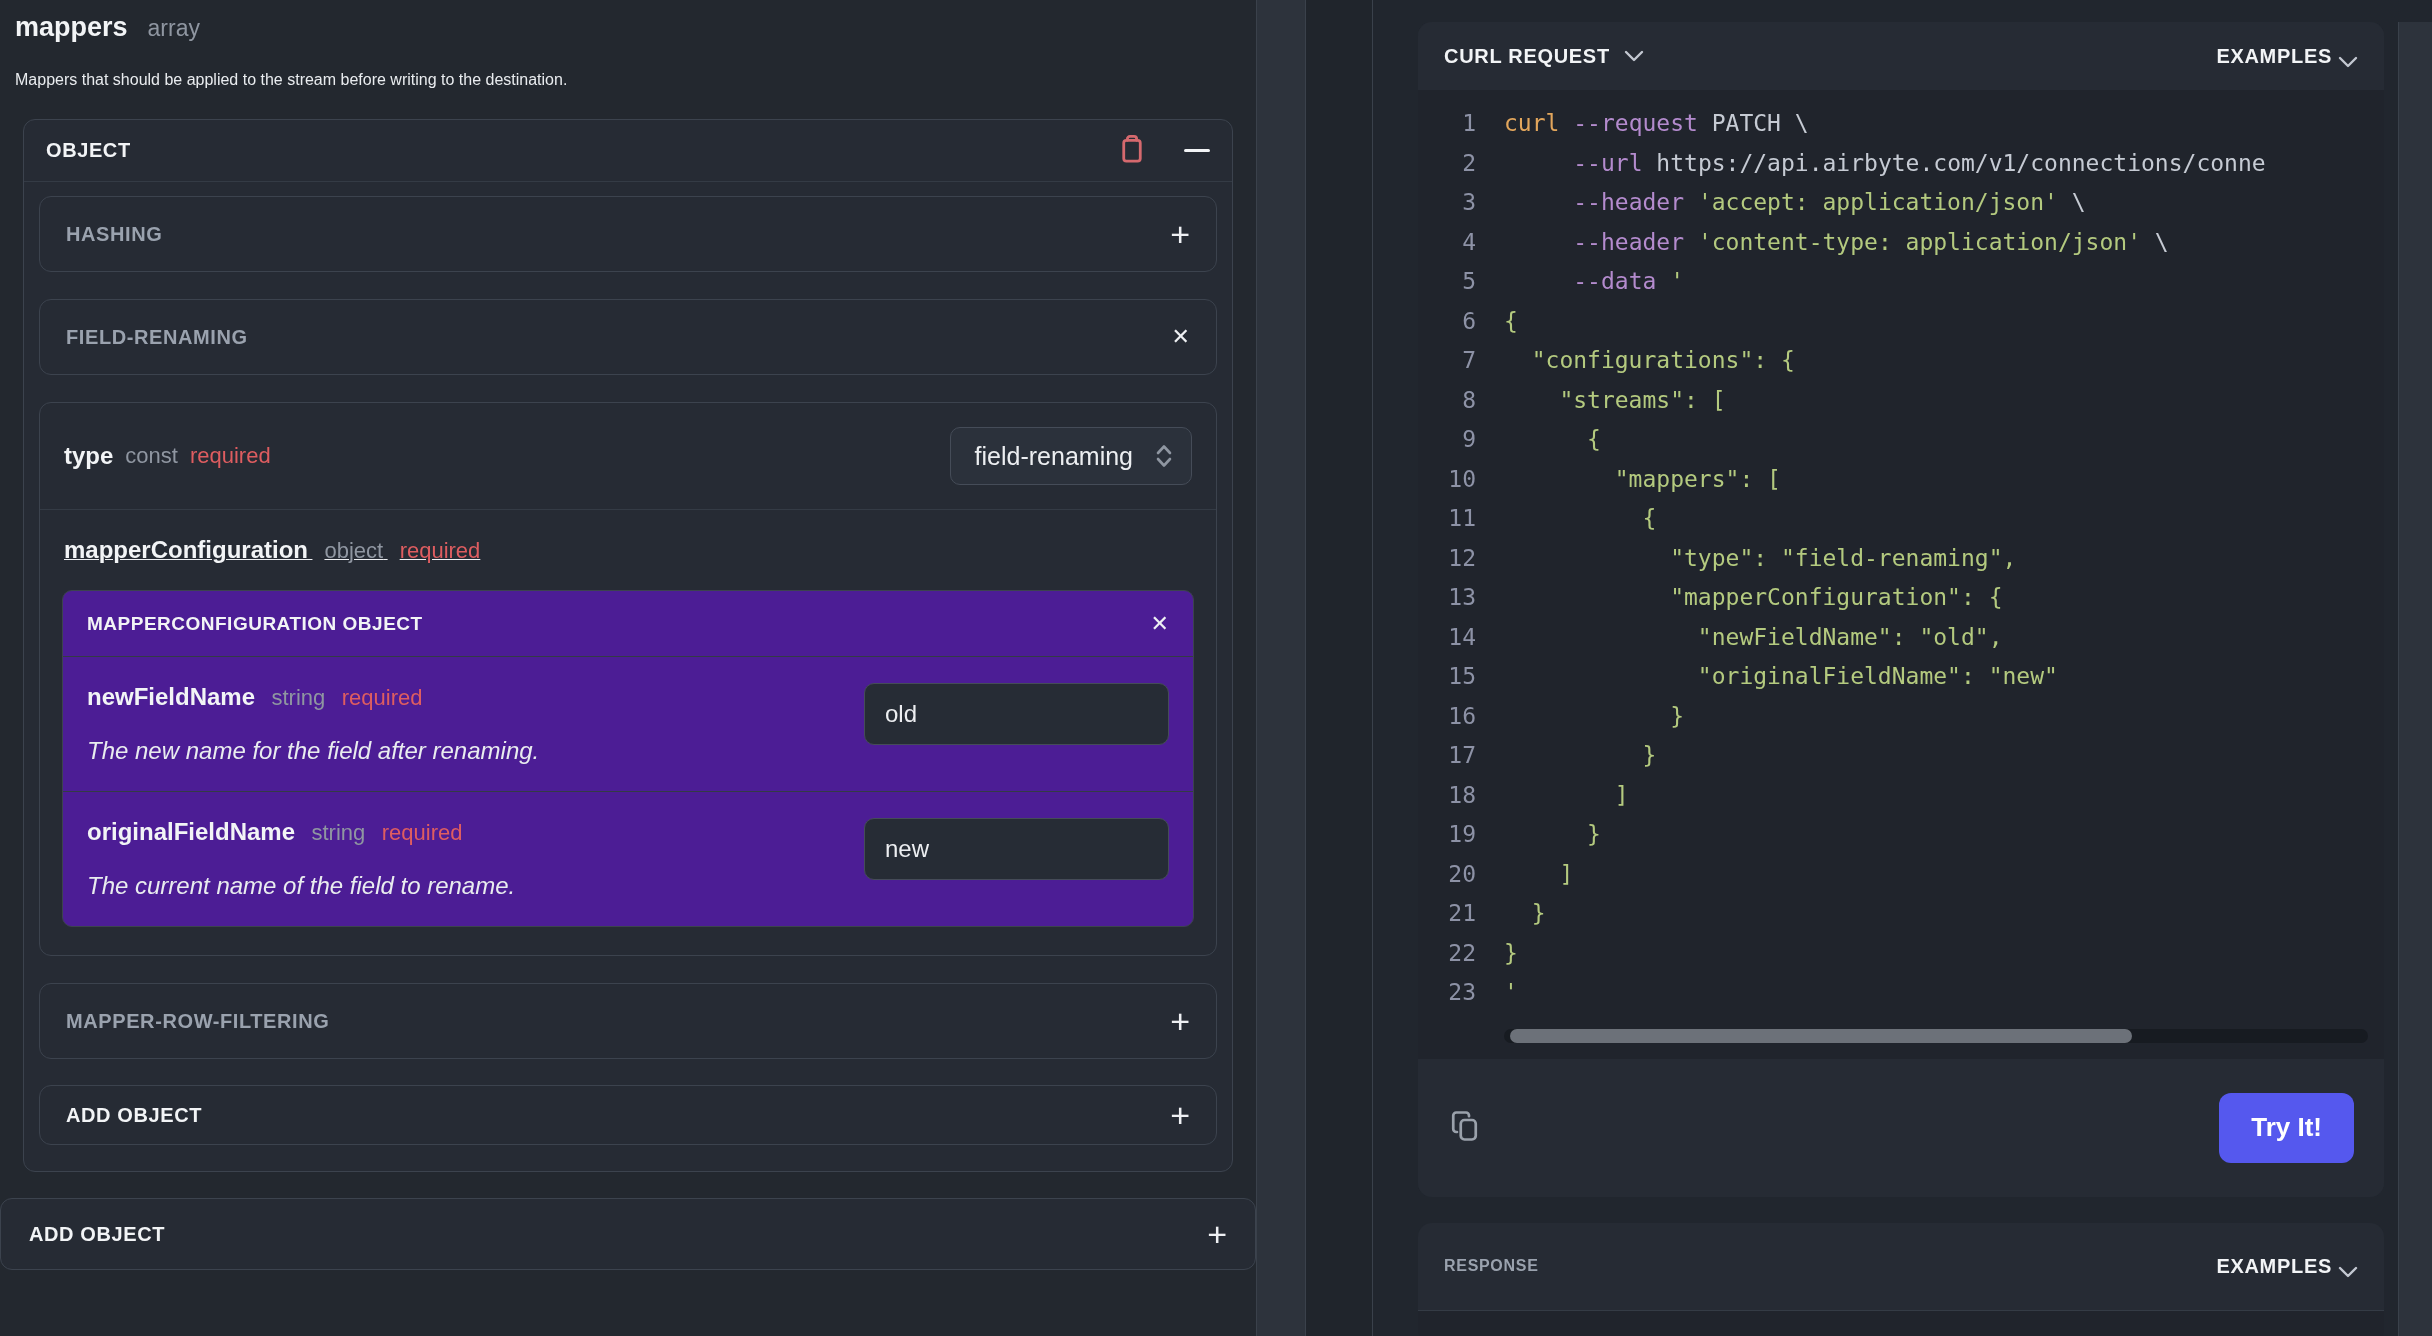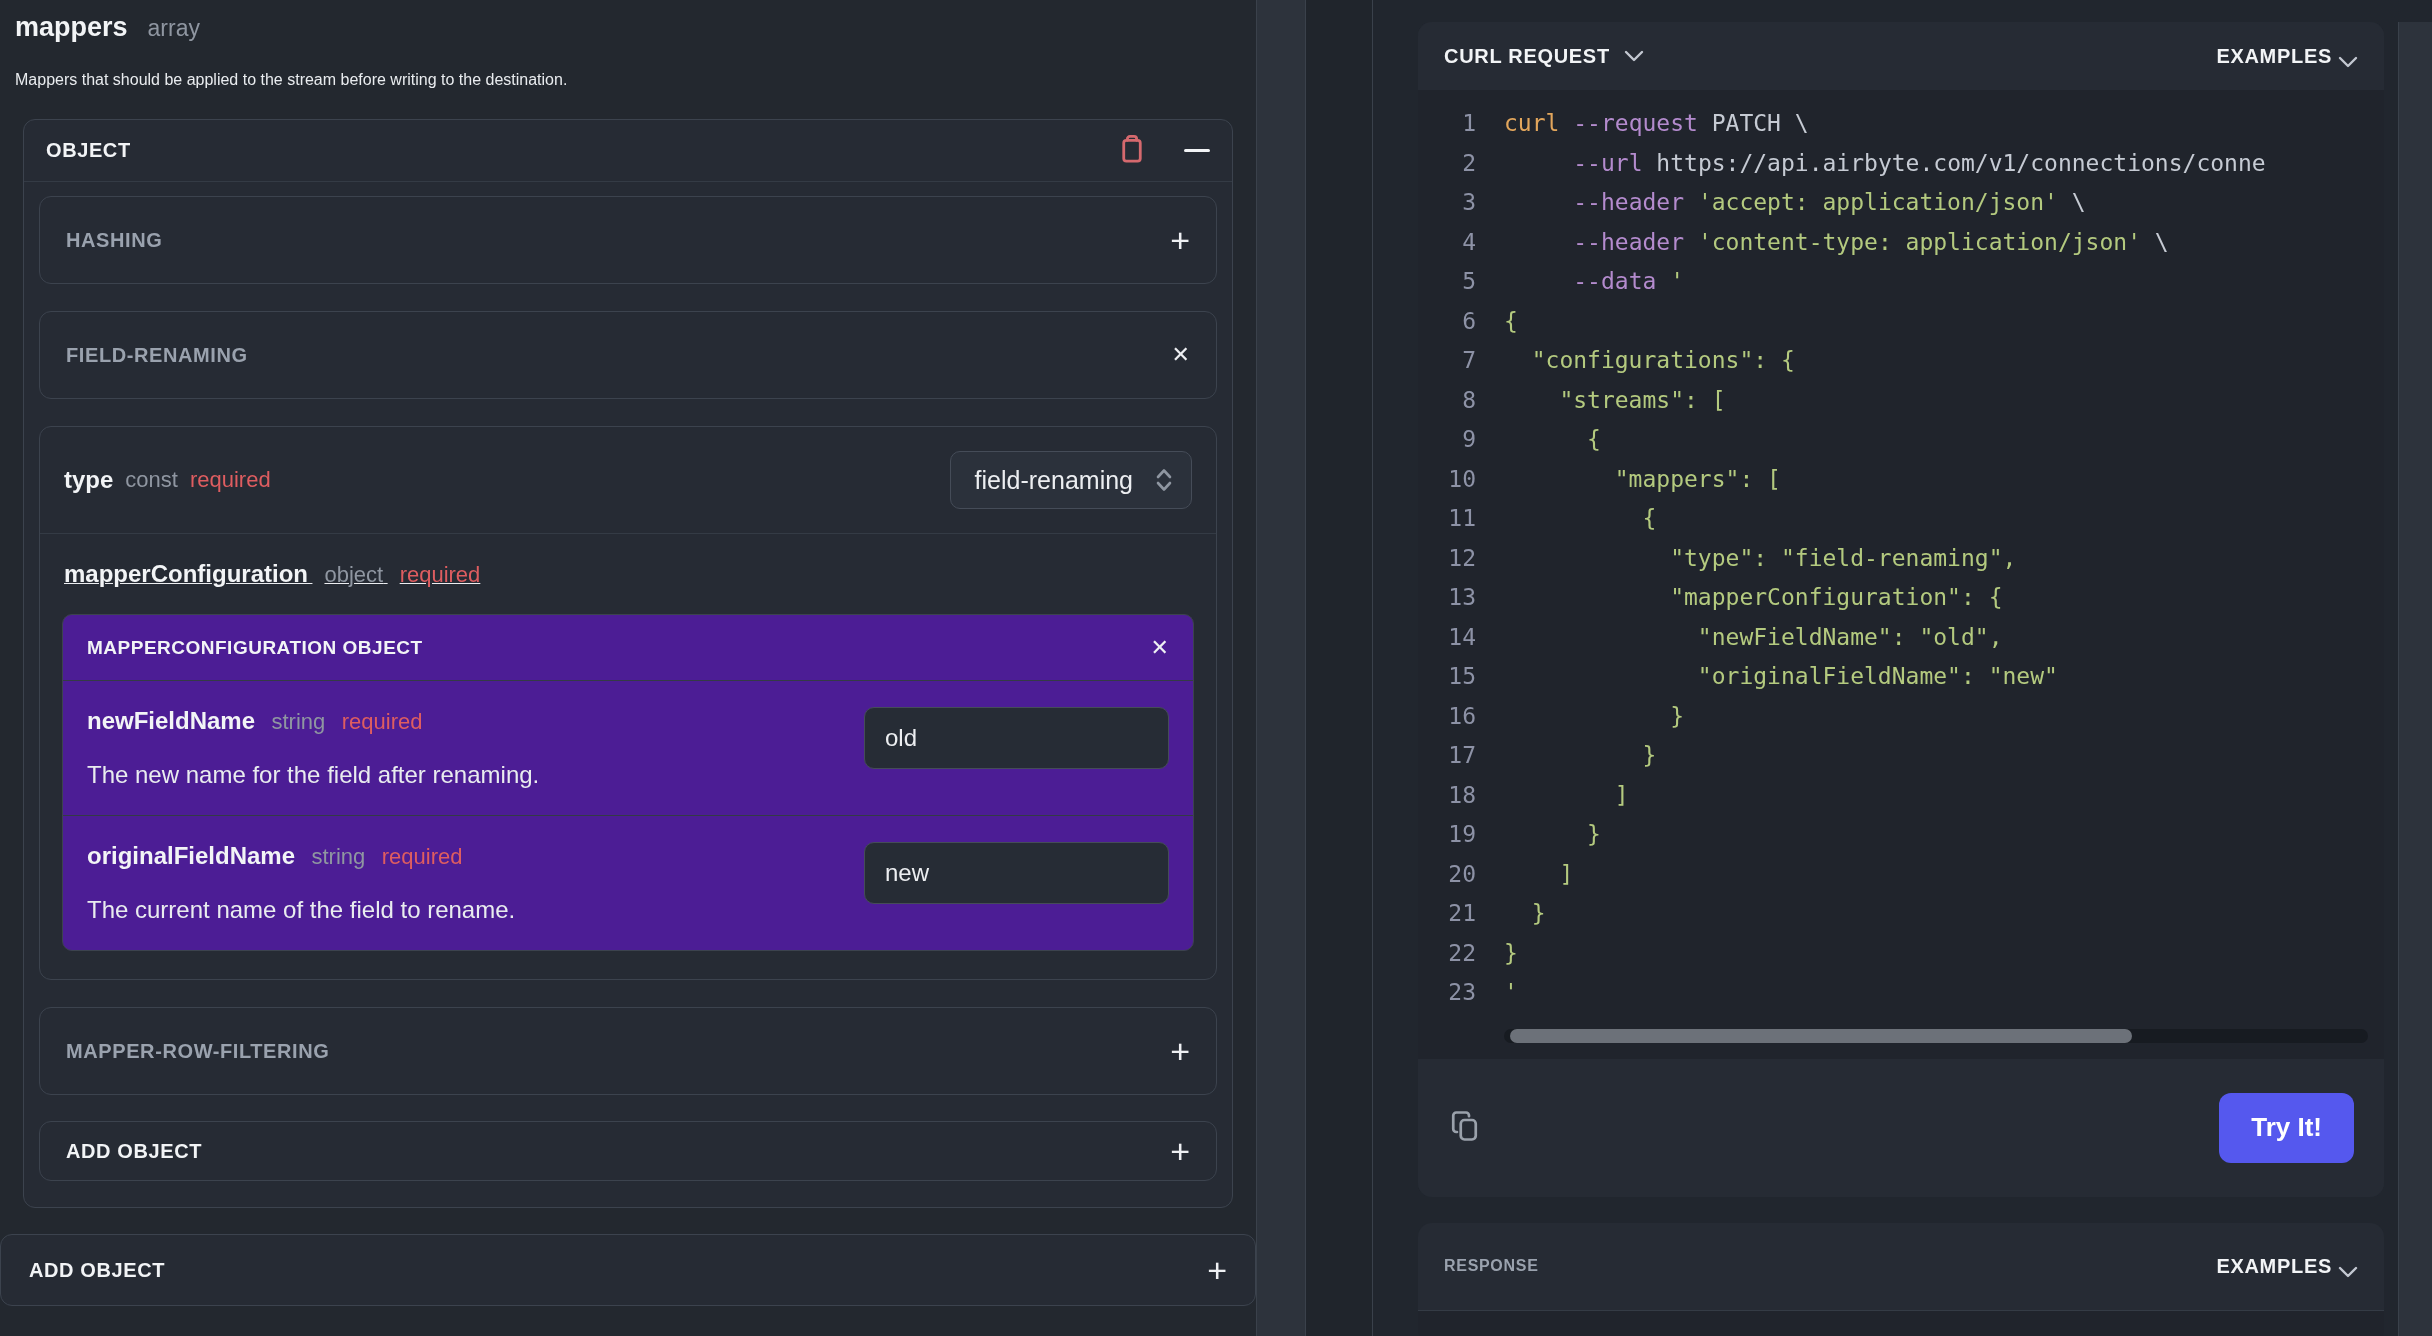--- a/index.html
+++ b/index.html
@@ -19,41 +19,41 @@
   .field-desc{margin-top:28px;font-size:16px;color:#e9ecef;}
 
   .object-card{margin:30px 0 0 8px;width:1210px;border:1px solid #3c434e;border-radius:12px;background:#262b34;}
   .object-header{display:flex;align-items:center;height:62px;padding:0 22px;border-bottom:1px solid #343b45;}
   .object-title{font-size:20px;font-weight:bold;letter-spacing:.6px;color:#f2f4f6;}
   .header-actions{margin-left:auto;display:flex;align-items:center;gap:36px;}
   .icon-btn{display:flex;align-items:center;justify-content:center;cursor:pointer;background:none;border:none;padding:0;}
   .minus-shape{width:26px;height:3px;background:#f2f4f6;border-radius:2px;}
 
   .object-body{padding:14px 15px 26px;}
-  .section-box{border:1px solid #3c434e;border-radius:12px;background:#262b34;display:flex;align-items:center;padding:0 26px;height:88px;}
+  .section-box{border:1px solid #3c434e;border-radius:12px;background:#262b34;display:flex;align-items:center;padding:0 26px;height:76px;}
   .section-box.spaced{margin-top:27px;}
   .section-title{font-size:20px;font-weight:bold;color:#9aa2ae;letter-spacing:.6px;}
   .box-action{margin-left:auto;color:#eef0f3;font-weight:300;}
   .plus-glyph{font-size:34px;line-height:1;}
   .close-glyph{font-size:22px;line-height:1;}
 
   .body-box{margin-top:27px;border:1px solid #3c434e;border-radius:12px;background:#262b34;padding-bottom:28px;}
   .type-row{display:flex;align-items:center;padding:24px;}
   .prop-label{font-size:24px;font-weight:bold;color:#f2f4f6;}
   .prop-meta{font-size:22px;color:#8f96a1;margin-left:12px;}
   .prop-required{font-size:22px;color:#de5d60;margin-left:12px;}
   .select-box{margin-left:auto;display:flex;align-items:center;gap:20px;background:#2b313b;border:1px solid #454c58;border-radius:10px;height:58px;padding:0 16px 0 24px;font-size:25px;color:#eceef1;cursor:pointer;}
   .divider{height:1px;background:#343b45;}
   .mc-label-row{padding:26px 24px 0;text-decoration:underline;}
   .mc-card{margin:26px 22px 0;border:1px solid #3c434e;border-radius:10px;background:#4c1d95;}
   .mc-header{display:flex;align-items:center;height:66px;padding:0 24px;border-bottom:1px solid #343b45;}
   .mc-title{font-size:19px;font-weight:bold;letter-spacing:.5px;color:#f2f4f6;}
   .mc-field{display:flex;align-items:flex-start;padding:26px 24px;}
   .mc-field-info{flex:1;padding-right:30px;}
-  .mc-field-desc{margin-top:26px;font-size:24px;color:#e9ecef;}
+  .mc-field-desc{margin-top:26px;font-size:24px;color:#e9ecef;font-style:italic;}
   .text-input{width:305px;height:62px;background:#262c35;border:1px solid #454c58;border-radius:10px;color:#eceef1;font-size:24px;padding:0 20px;font-family:"Liberation Sans",sans-serif;outline:none;flex:none;}
 
   .add-object-box{margin-top:26px;border:1px solid #3c434e;border-radius:12px;background:#262b34;display:flex;align-items:center;height:60px;padding:0 26px;cursor:pointer;}
   .add-object-title{font-size:20px;font-weight:bold;letter-spacing:.6px;color:#f2f4f6;}
 
   .outer-add-object{margin:26px 0 0 -15px;width:1256px;border:1px solid #3c434e;border-radius:12px;background:#262b34;display:flex;align-items:center;height:72px;padding:0 28px;cursor:pointer;}
 
   
   .gutter-zone{width:116px;flex:none;background:#20252c;display:flex;}
   .scroll-strip{width:50px;background:#2d333c;border-left:1px solid #3a414b;border-right:1px solid #3a414b;height:100%;}

